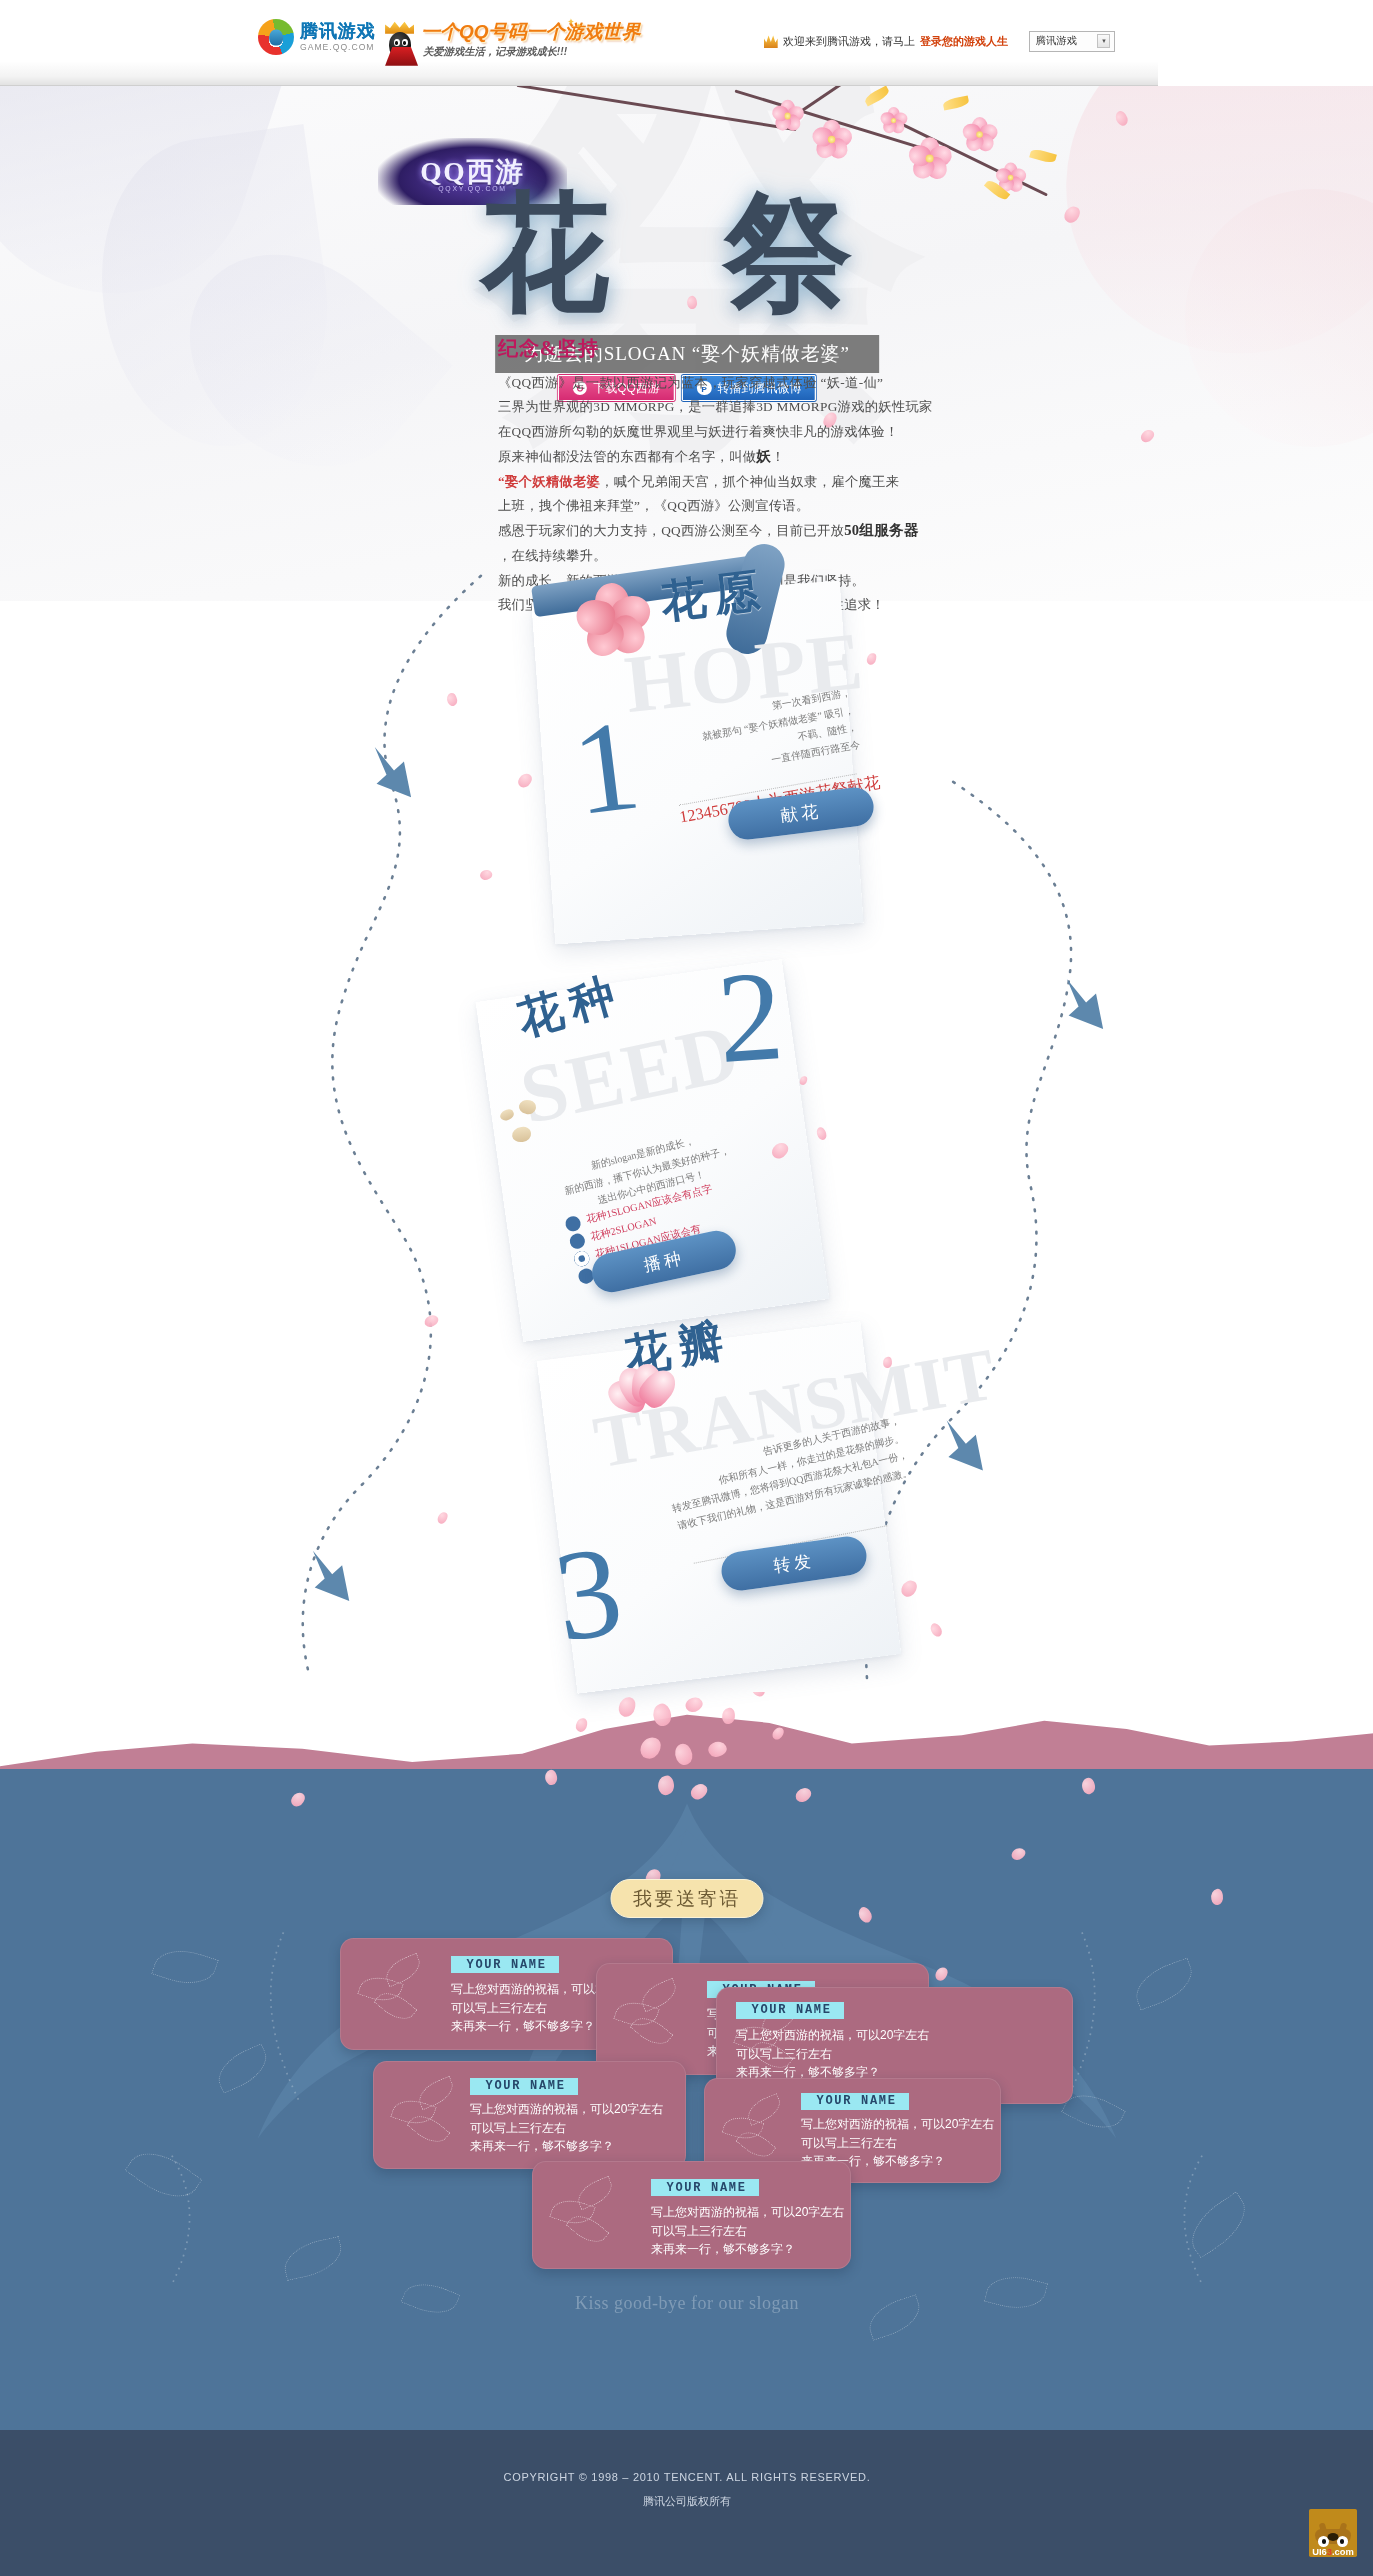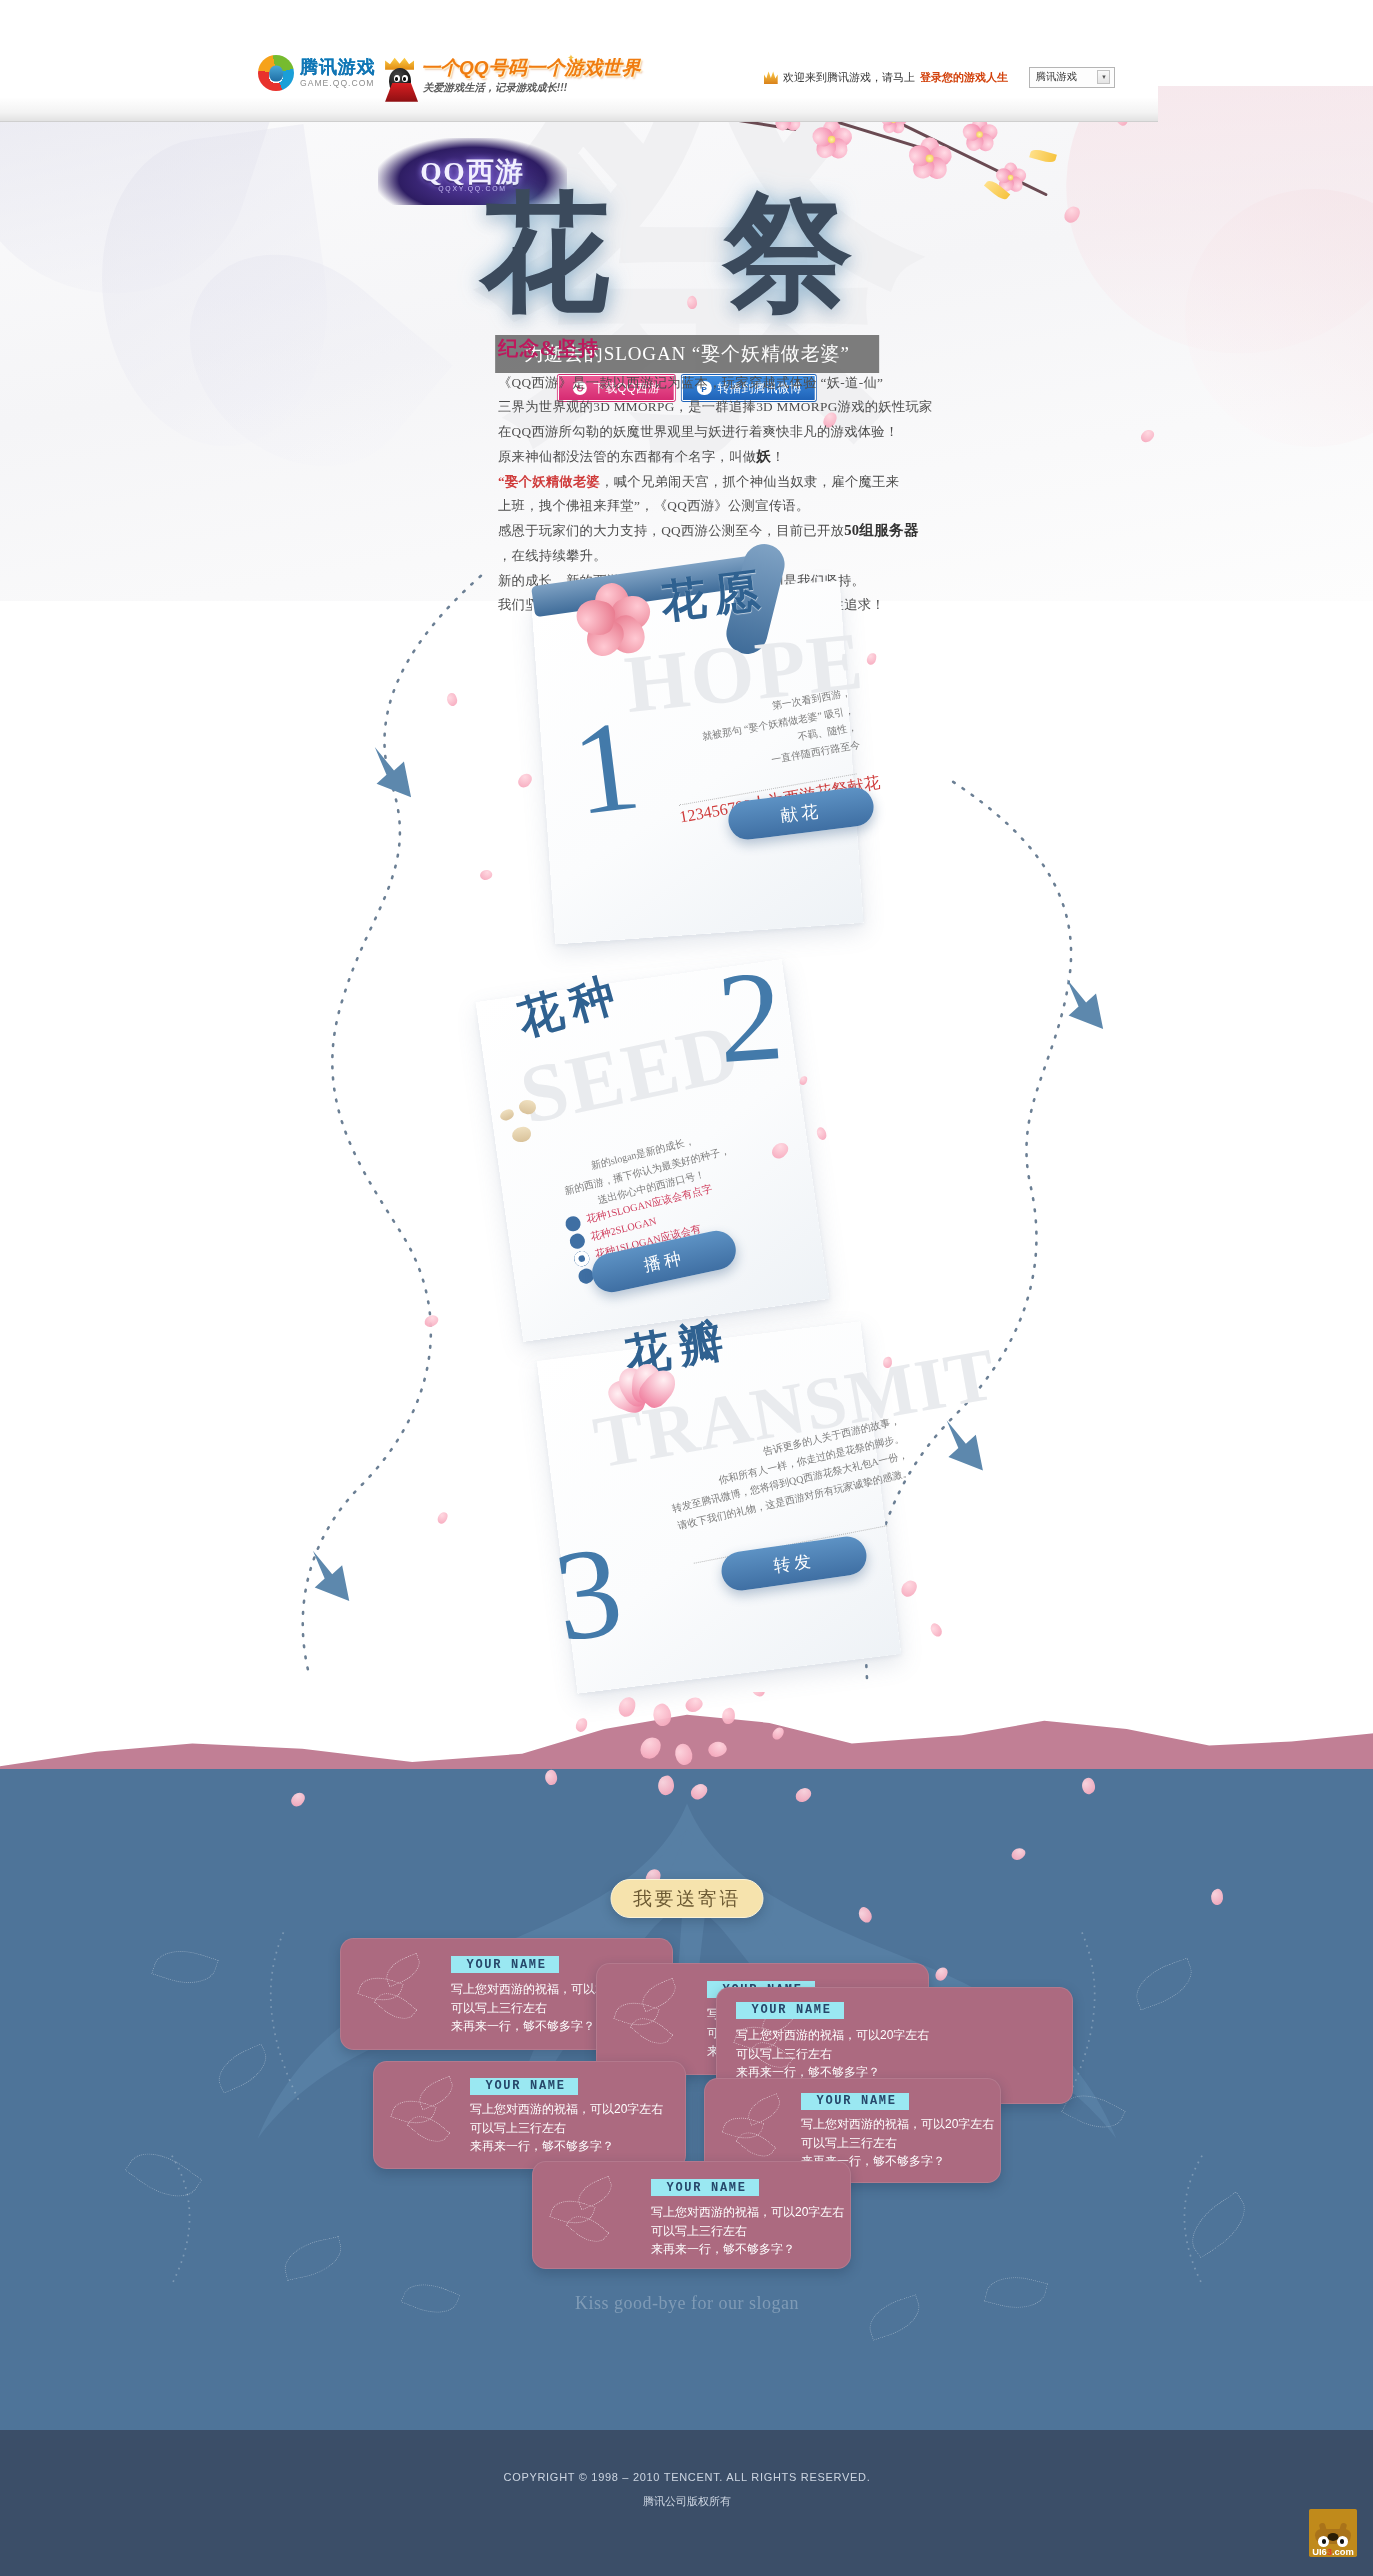--- a/index.html
+++ b/index.html
@@ -10,21 +10,20 @@
     position:relative;
     overflow:hidden;
   }
 
   
   .topbar{
     position:absolute; left:0; top:0; width:1158px; height:86px;
     background:linear-gradient(to bottom,#ffffff 0%,#ffffff 72%,#f3f3f3 90%,#e2e2e2 100%);
     border-bottom:0.9px solid #cfcfcf;
     z-index:60;
-    margin-top:36px;
   }
   .topbar-inner{ position:relative; width:1374px; height:86px; }
 
   .tx-logo{ position:absolute; left:258px; top:19px; display:flex; align-items:center; gap:6px; }
   .tx-logo-mark{
     width:36px;height:36px;border-radius:50%;
     background:
       radial-gradient(circle at 50% 58%, #ffffff 0 26%, rgba(255,255,255,0) 27%),
       conic-gradient(from 200deg, #e8322d 0deg 78deg, #f6a21a 78deg 150deg, #76bb2f 150deg 236deg, #1a9fd8 236deg 320deg, #e8322d 320deg 360deg);
     position:relative;

